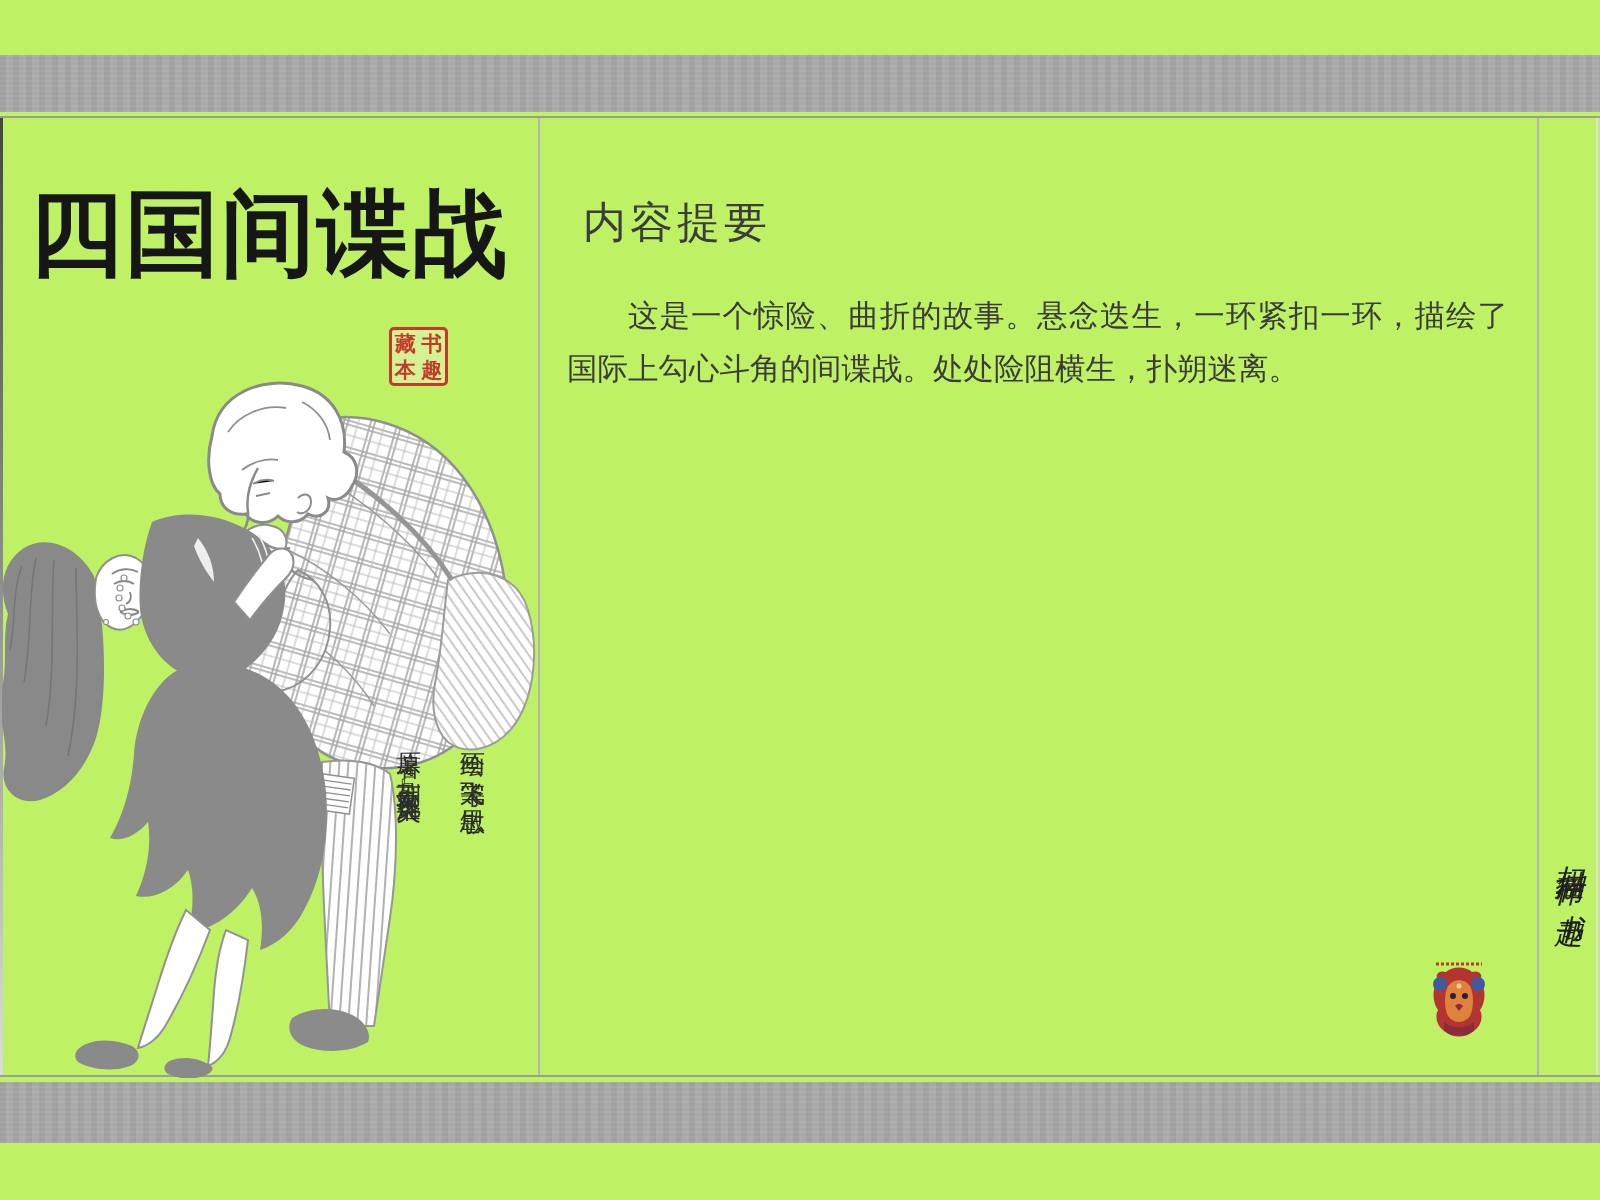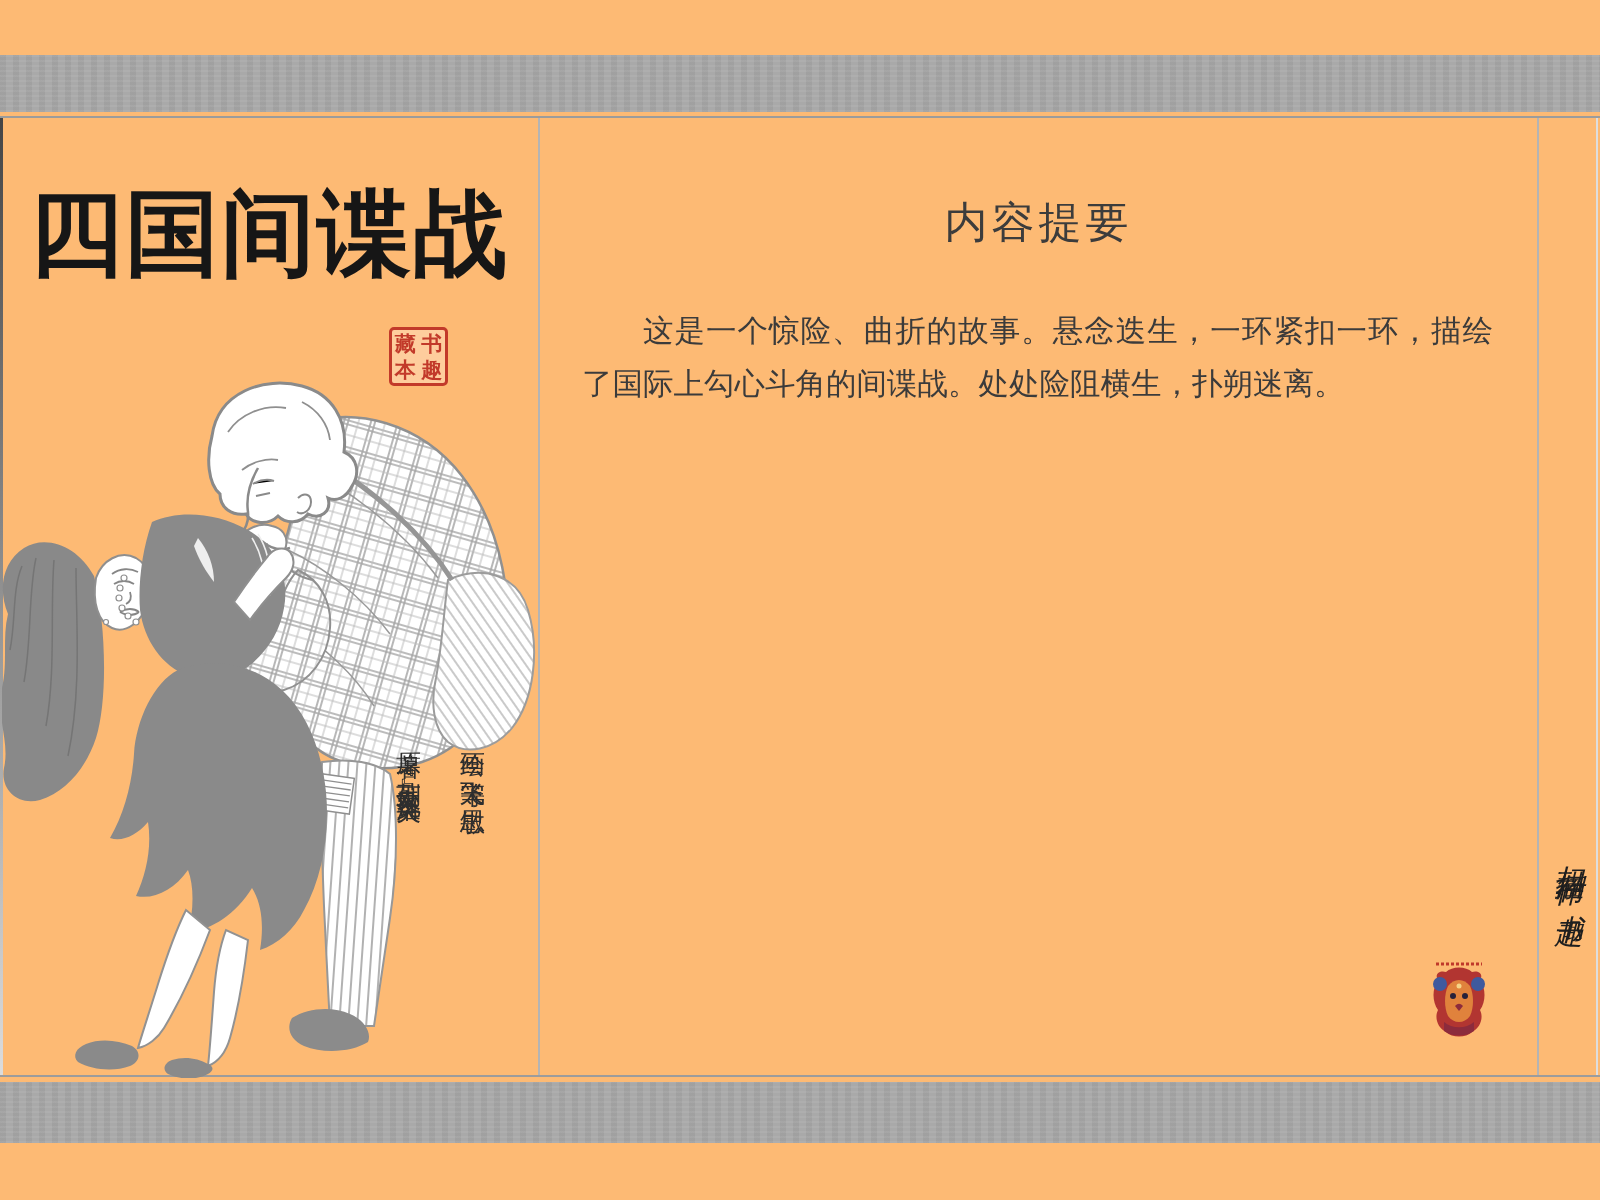--- a/index.html
+++ b/index.html
@@ -1,16 +1,16 @@
 <!DOCTYPE html>
 <html><head>
 <meta charset="utf-8">
 <style>
   html,body{margin:0;padding:0;background:#ffffff;}
-  #screen{position:relative;width:1600px;height:1200px;background:#fdba74;overflow:hidden;
+  #screen{position:relative;width:1600px;height:1200px;background:#bef264;overflow:hidden;
           font-family:"Liberation Sans", sans-serif;}
 
   
   .band{position:absolute;left:0;width:1600px;background:#a9a9a9;
         background-image:
           repeating-linear-gradient(0deg, rgba(255,255,255,.06) 0 2px, rgba(0,0,0,0) 2px 5px),
           repeating-linear-gradient(90deg, rgba(0,0,0,.05) 0 6px, rgba(0,0,0,0) 6px 13px);}
   .band-top{top:55px;height:57px;}
   .band-bottom{top:1082px;height:61px;}
   .rule{position:absolute;left:0;width:1600px;height:2px;background:#9c9c9c;}
@@ -34,25 +34,25 @@
   .seal span{font-family:"DejaVu Serif", serif;font-weight:700;font-size:21px;line-height:1;
              color:#c23a2a;}
   .credits{position:absolute;left:384px;top:733px;width:104px;height:345px;
            writing-mode:vertical-rl;text-orientation:mixed;
            font-size:25px;letter-spacing:1px;color:#2e2e2e;}
   .credits .col{line-height:30px;}
   .credits .col:first-child{margin-left:34px;}
   .cover-art{position:absolute;left:2px;top:370px;width:536px;height:708px;}
 
   
-  .summary-head{position:absolute;left:540px;top:194px;width:997px;text-align:center;
-                font-size:43px;letter-spacing:4px;color:#3c3c3c;font-weight:400;}
+  .summary-head{position:absolute;left:540px;top:194px;width:997px;
+                font-size:43px;letter-spacing:4px;color:#3c3c3c;font-weight:400;padding-left:43px;}
   .summary-body{position:absolute;left:567px;top:289px;width:941px;
                 font-size:30.5px;line-height:52.6px;color:#3b3b3b;text-align:justify;}
-  .summary-body p{margin:15px;text-indent:2em;}
+  .summary-body p{margin:0;text-indent:2em;}
 
   
   .scan-caption{position:absolute;left:1549px;top:843px;height:230px;
                 writing-mode:vertical-rl;text-orientation:upright;
                 font-family:"DejaVu Serif", serif;font-style:italic;
                 font-size:29px;letter-spacing:4px;color:#1f1f1f;}
 
   .logo{position:absolute;left:1428px;top:956px;width:62px;height:88px;}
 </style>
 </head>

